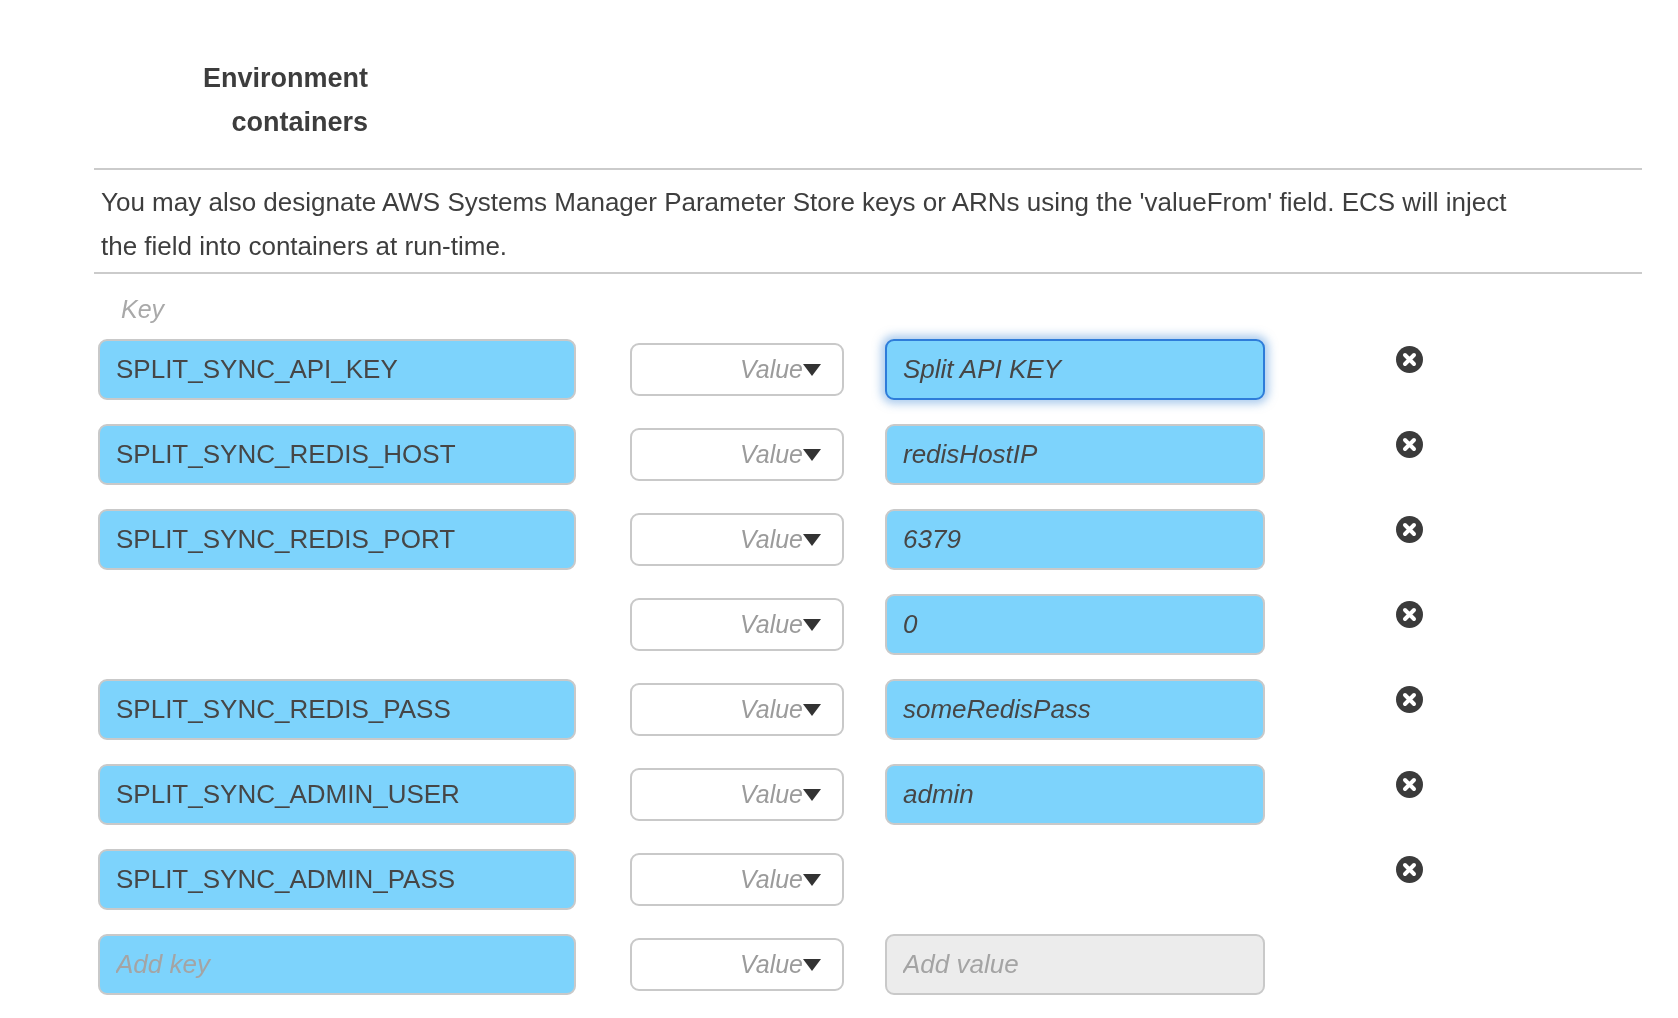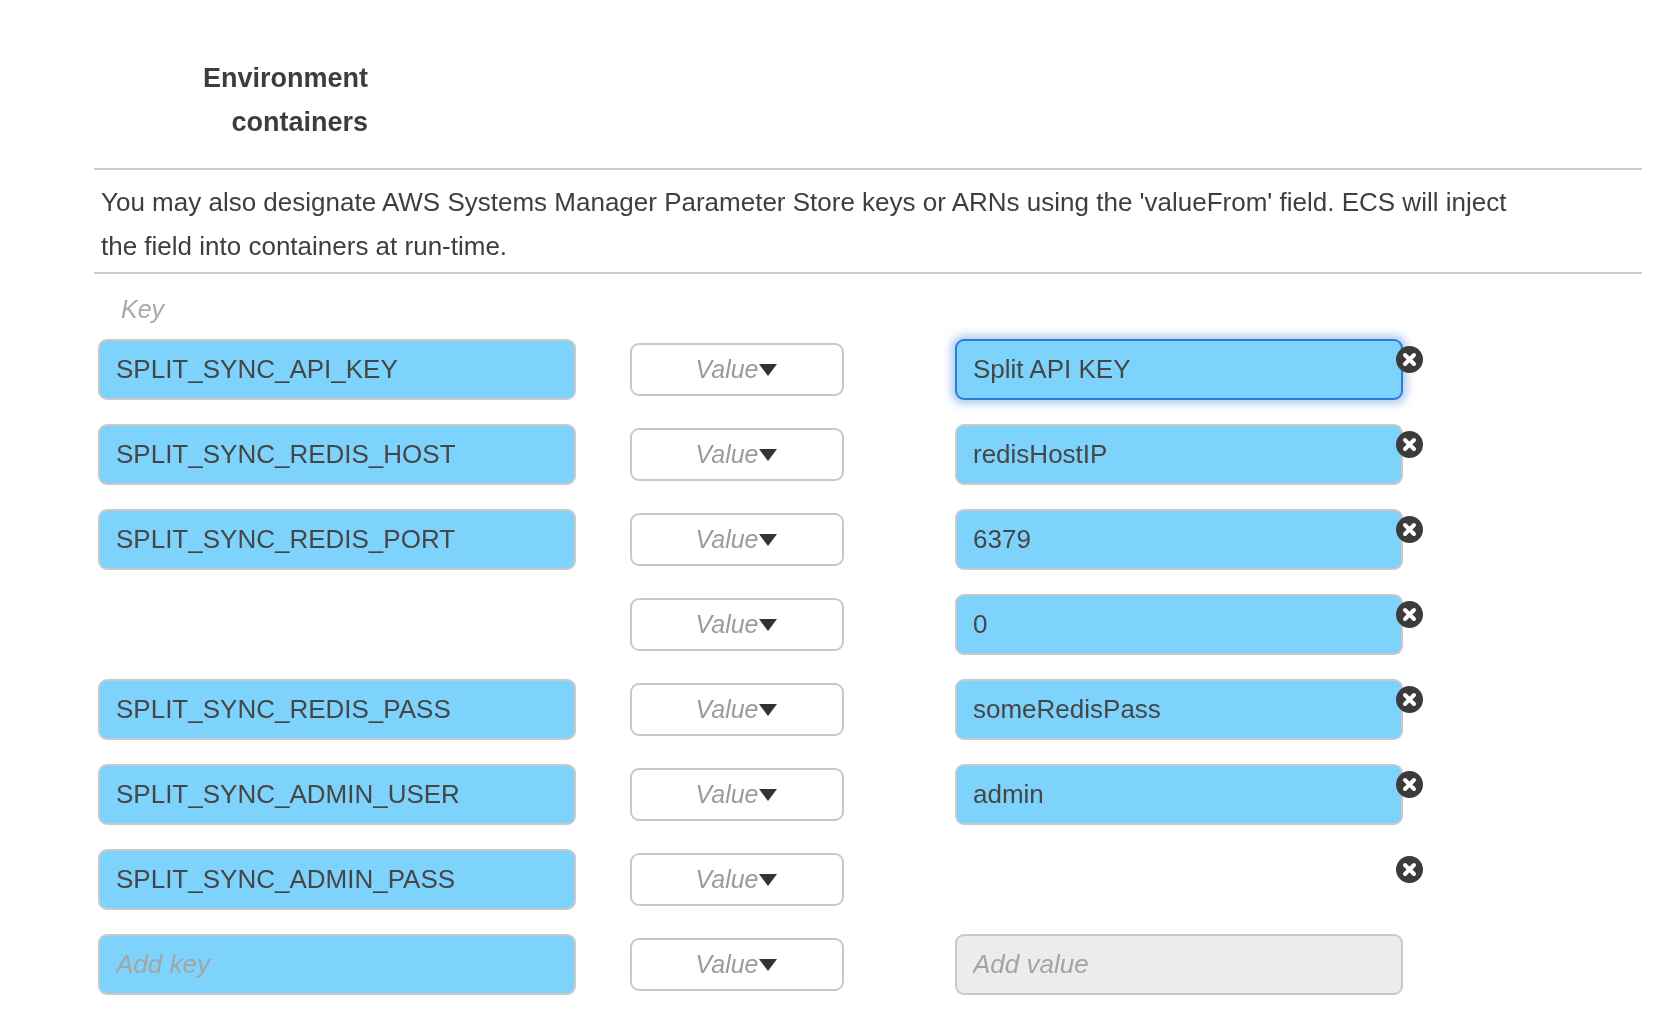--- a/index.html
+++ b/index.html
@@ -45,34 +45,34 @@
 
   .txt-input {
     position: absolute; top: 0; height: 61px; box-sizing: border-box;
     border: 2px solid var(--input-border); border-radius: 9px;
     background: #7dd3fc; color: var(--input-text);
     font-family: inherit; font-size: 26px; padding: 0 14px 0 16px;
     outline: none;
   }
   .txt-input::placeholder { color: var(--placeholder); font-style: italic; opacity: 1; }
   .key-input   { left: 98px;  width: 478px; }
-  .value-input { left: 955px; width: 448px; }
+  .value-input { left: 885px; width: 380px; font-style: italic; }
   .value-input.focused {
     border-color: var(--accent-focus);
     box-shadow: 0 0 9px 4px rgba(93, 155, 222, 0.5);
   }
   .value-input:disabled, .value-input.disabled {
     background: var(--disabled-input-bg);
   }
 
   .type-dropdown {
     position: absolute; left: 630px; top: 4px; width: 214px; height: 53px;
     box-sizing: border-box; border: 2px solid var(--input-border);
     border-radius: 9px; background: #fff;
-    display: flex; align-items: center; justify-content: center;
+    display: flex; align-items: center; justify-content: flex-end;
     padding: 0 21px 0 19px; cursor: default;
   }
   .type-dropdown .type-label {
     font-size: 25px; font-style: italic; color: #9b9b9b;
   }
   .caret-down {
     width: 0; height: 0;
     border-left: 9px solid transparent; border-right: 9px solid transparent;
     border-top: 12px solid #333333;
   }

